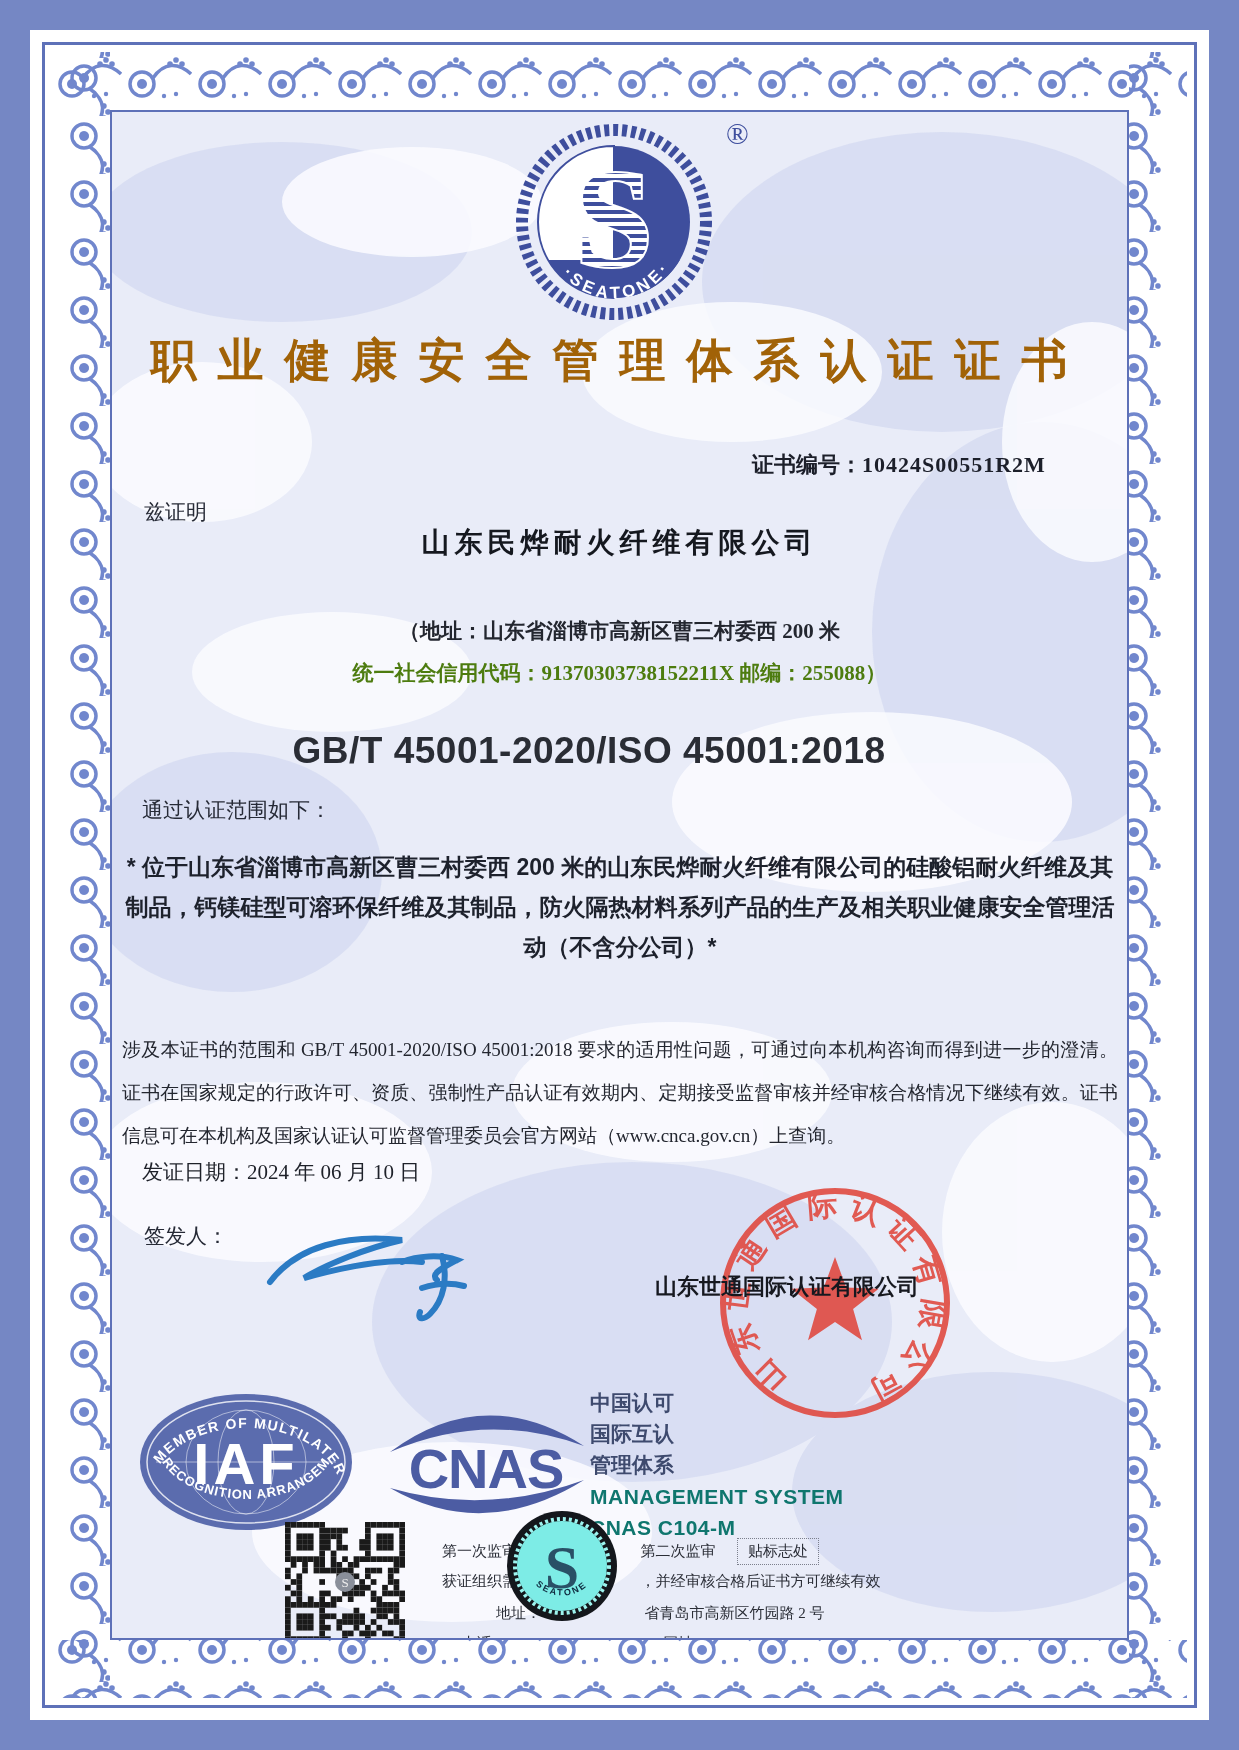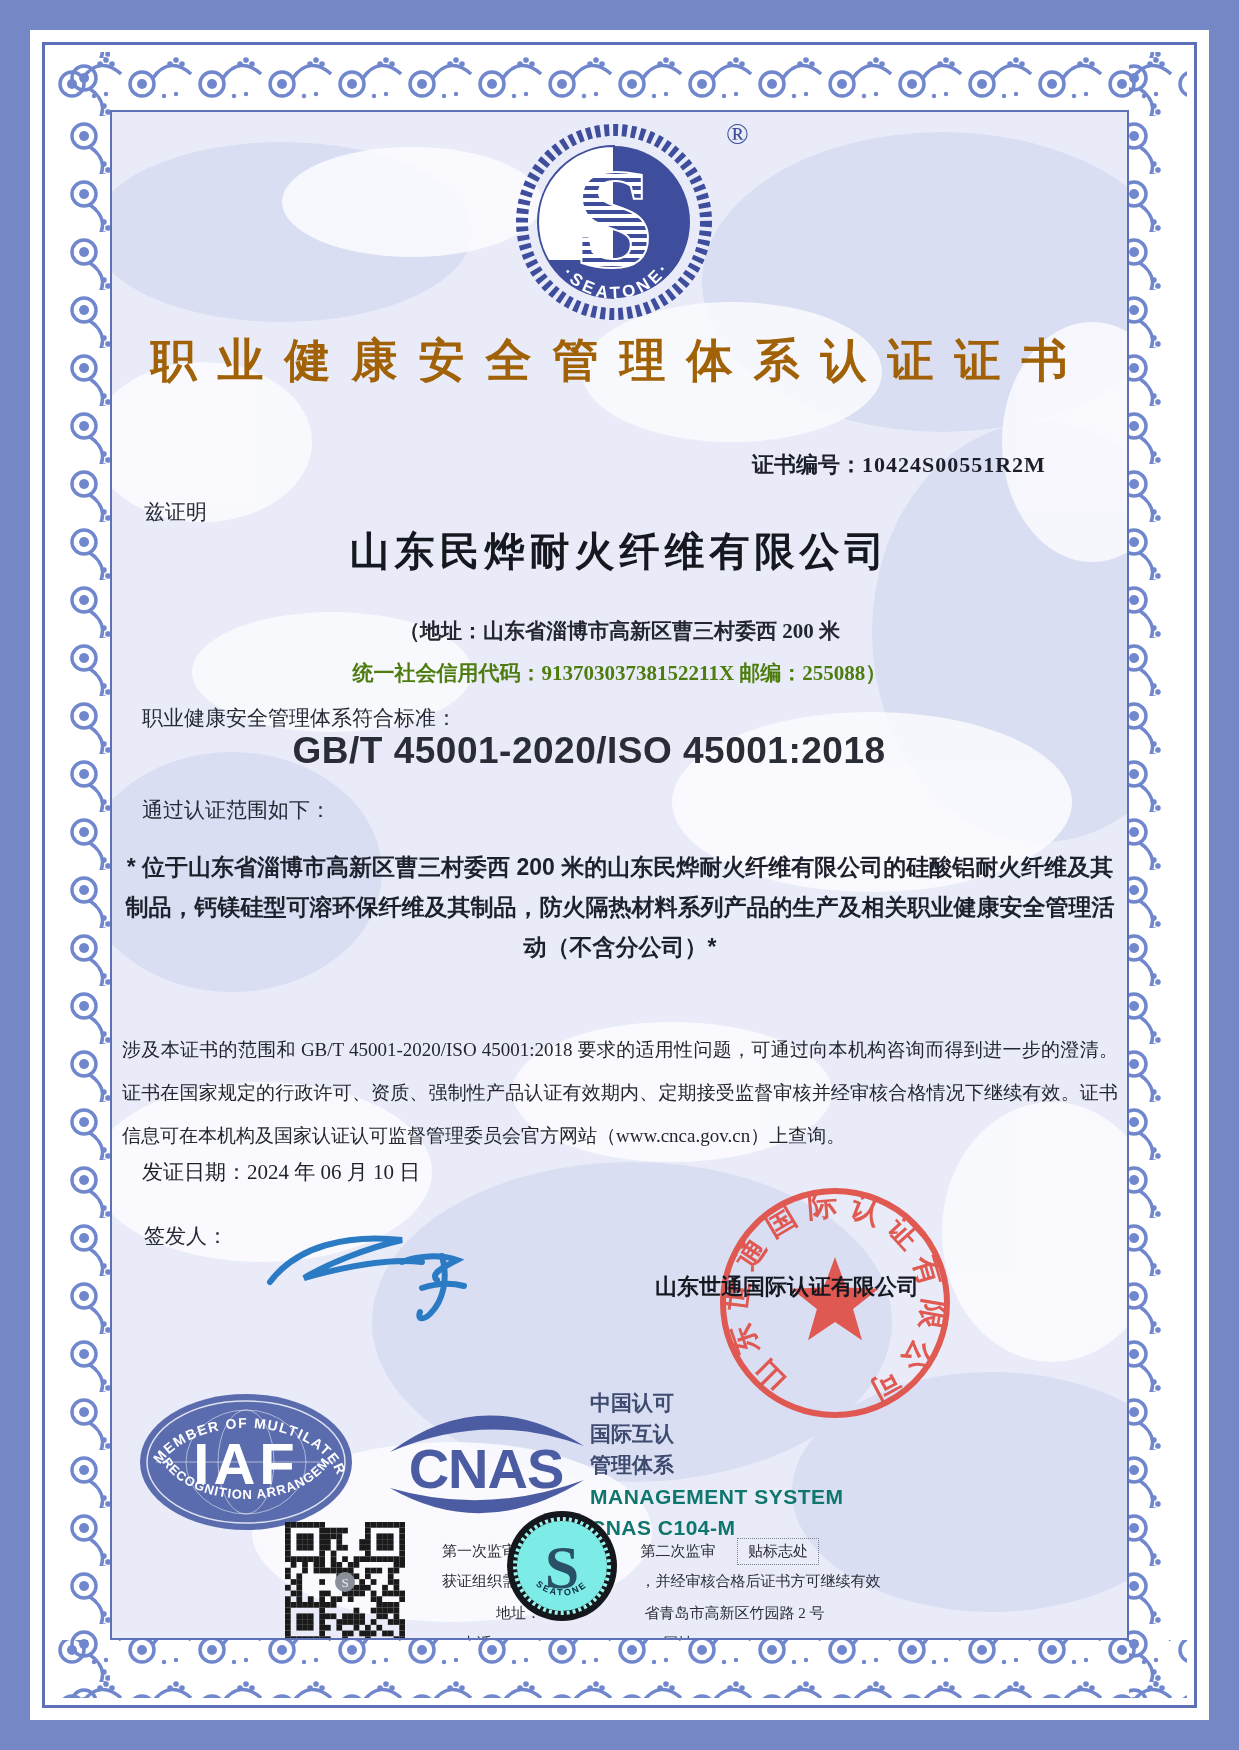--- a/index.html
+++ b/index.html
@@ -9,21 +9,21 @@
   .frame-line{position:absolute;inset:42px;border:3px solid #5e71b8;background:#ffffff;}
   svg.band{position:absolute;left:52px;top:52px;}
   .content{position:absolute;inset:110px;border:2.5px solid #5e71b8;background:#e9ecf8;overflow:hidden;}
   .content > *{position:absolute;}
   svg.watermark{left:0;top:0;}
   .title{left:0;top:218px;width:100%;text-align:center;font-size:46px;font-weight:700;
          letter-spacing:21px;color:#a16207;white-space:nowrap;}
   .certno{left:640px;top:338px;font-size:22px;font-weight:700;color:#1c1f2a;white-space:nowrap;}
   .certno .num{letter-spacing:1px;}
   .label-left{font-size:21px;color:#262a36;}
-  .company{left:0;top:412px;width:100%;text-align:center;font-size:40px;font-weight:700;
+  .company{left:0;top:412px;width:100%;text-align:center;font-size:28px;font-weight:700;
            letter-spacing:5px;color:#15181f;}
   .addr1{left:0;top:505px;width:100%;text-align:center;font-size:21px;font-weight:600;color:#23262f;}
   .addr2{left:0;top:547px;width:100%;text-align:center;font-size:21px;font-weight:600;color:#4d7c0f;}
   .standard{left:0;top:618px;width:94%;text-align:center;font-size:37px;font-weight:600;color:#2a2d35;
             font-family:"Liberation Sans","DejaVu Sans",sans-serif;letter-spacing:0.5px;}
   .scope{left:12px;top:735px;width:992px;text-align:center;font-size:23px;font-weight:600;
          line-height:40px;color:#1d212c;font-family:"Liberation Sans","DejaVu Sans",sans-serif;}
   .fineprint{left:10px;top:916px;width:996px;font-size:19px;line-height:43px;color:#23262f;
              text-align:justify;}
   .daterow{font-size:21px;color:#1e2129;white-space:nowrap;}
@@ -120,21 +120,20 @@
     <div class="title">职业健康安全管理体系认证证书</div>
 
     <div class="certno"><span>证书编号：</span><span class="num">10424S00551R2M</span></div>
 
     <div class="label-left" style="left:32px;top:386px;">兹证明</div>
 
     <div class="company">山东民烨耐火纤维有限公司</div>
     <div class="addr1">（地址：山东省淄博市高新区曹三村委西 200 米</div>
     <div class="addr2">统一社会信用代码：91370303738152211X 邮编：255088）</div>
 
-    <div class="label-left" style="left:30px;top:592px;">职业健康安全管理体系符合标准：</div>
     <div class="standard">GB/T 45001-2020/ISO 45001:2018</div>
 
     <div class="label-left" style="left:30px;top:684px;">通过认证范围如下：</div>
     <div class="scope">* 位于山东省淄博市高新区曹三村委西 200 米的山东民烨耐火纤维有限公司的硅酸铝耐火纤维及其制品，钙镁硅型可溶环保纤维及其制品，防火隔热材料系列产品的生产及相关职业健康安全管理活动（不含分公司）*</div>
 
     <div class="fineprint">涉及本证书的范围和 GB/T 45001-2020/ISO 45001:2018 要求的适用性问题，可通过向本机构咨询而得到进一步的澄清。证书在国家规定的行政许可、资质、强制性产品认证有效期内、定期接受监督审核并经审核合格情况下继续有效。证书信息可在本机构及国家认证认可监督管理委员会官方网站（www.cnca.gov.cn）上查询。</div>
 
     <div class="daterow" style="left:30px;top:1046px;"><span>发证日期：</span><span>2024 年 06 月 10 日</span></div>
 
     <div class="label-left" style="left:32px;top:1110px;">签发人：</div>

